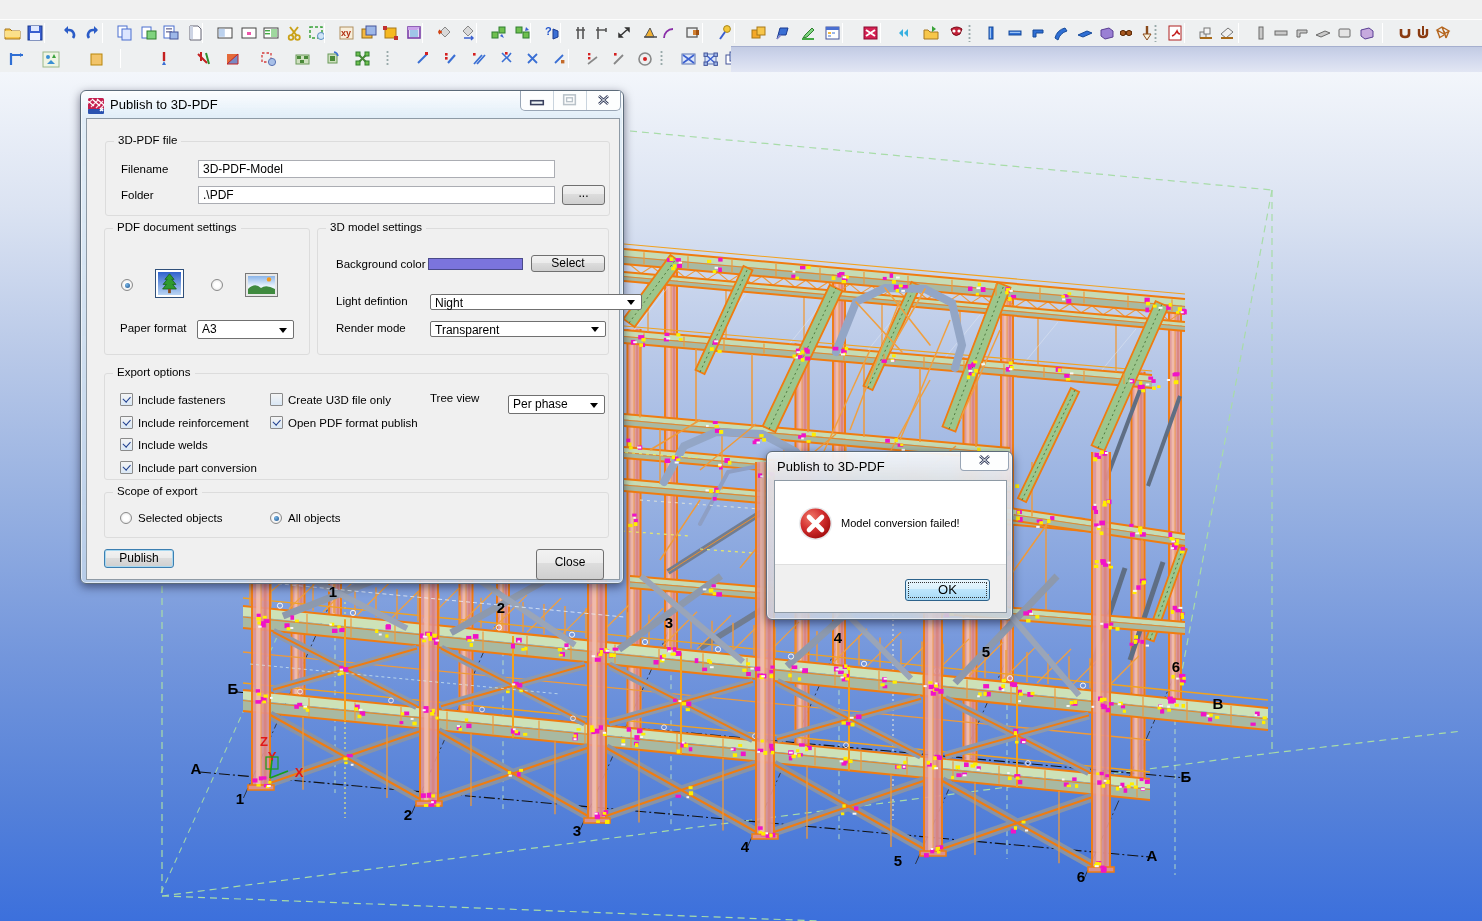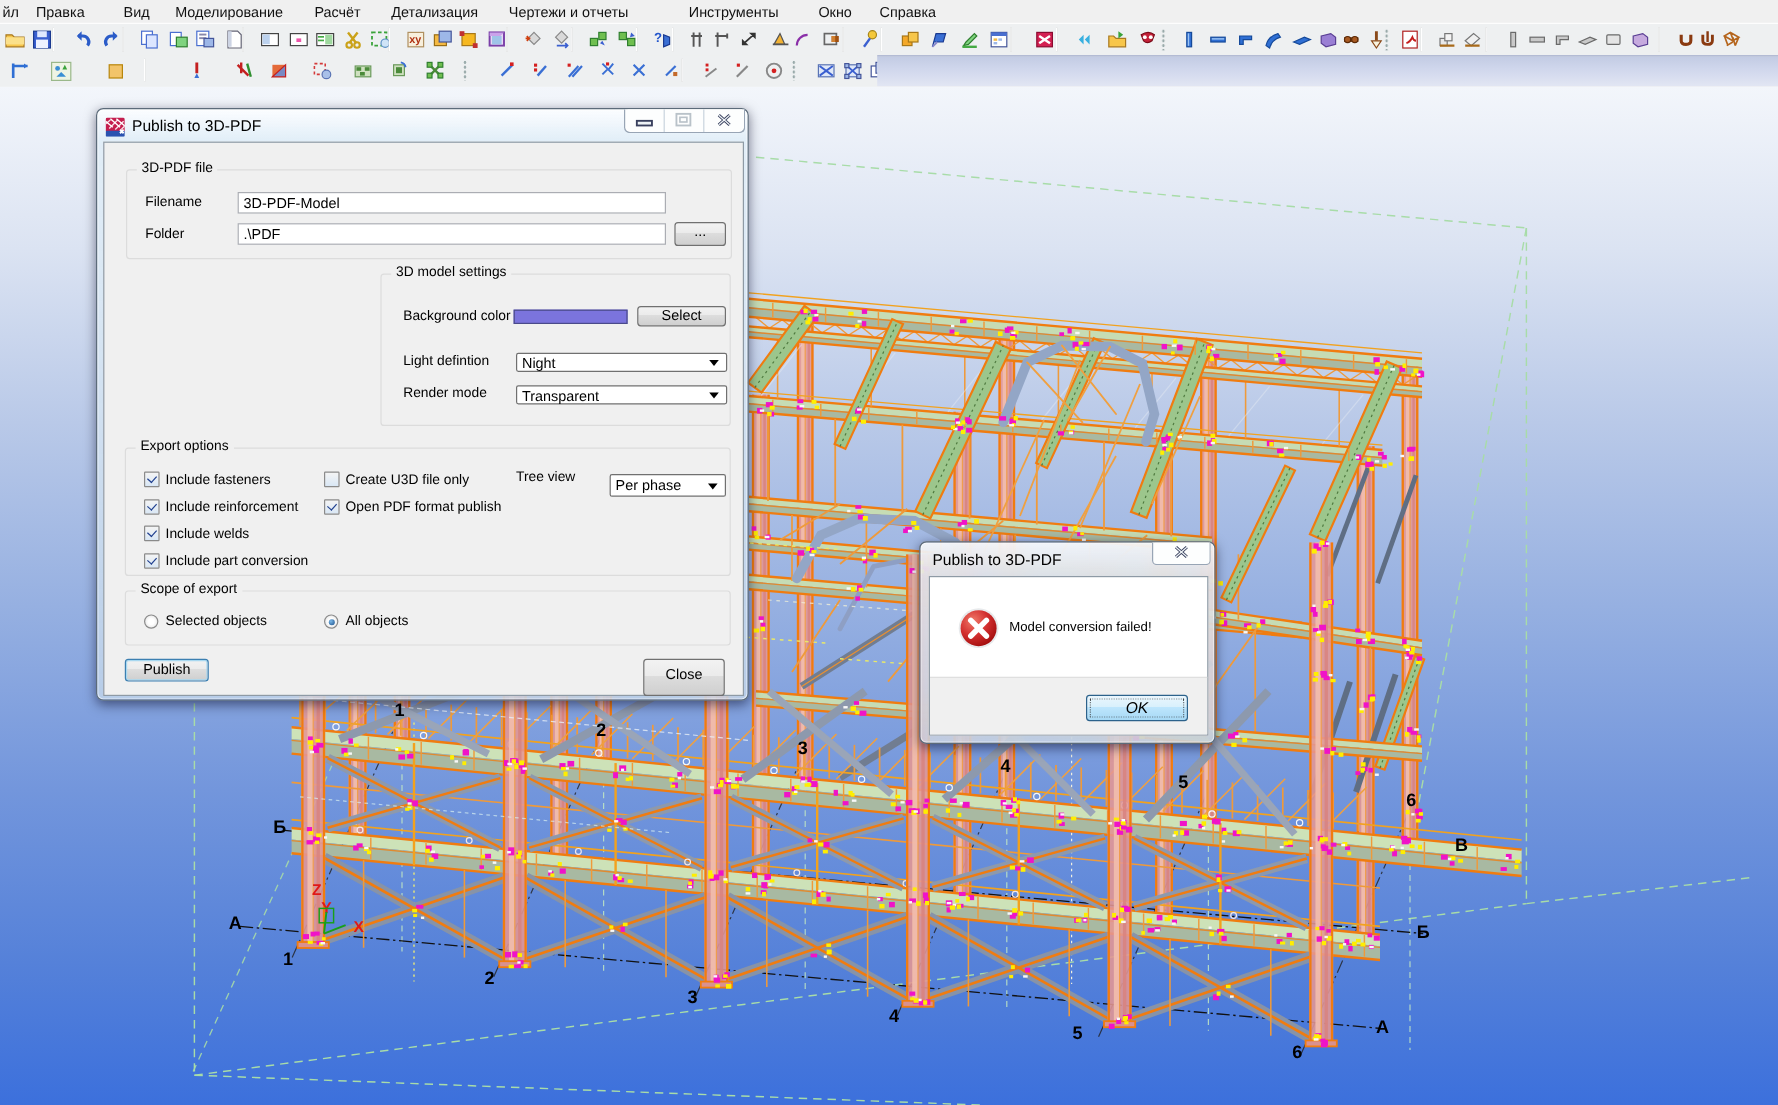--- a/index.html
+++ b/index.html
@@ -41,41 +41,29 @@
 .cb.on:after { content:''; position:absolute; left:2px; top:2px; width:6px; height:3.5px; border-left:1.8px solid #1f3f8f; border-bottom:1.8px solid #1f3f8f; transform:rotate(-48deg); }
 .rb { position:absolute; width:12px; height:12px; border-radius:50%; background:radial-gradient(#fff 35%, #ddd); border:1px solid #8a8a8a; }
 .rb.on:after { content:''; position:absolute; left:2.5px; top:2.5px; width:5px; height:5px; border-radius:50%; background:radial-gradient(circle at 35% 35%, #7ab8e8, #1a4f8a); }
 
 
 #err { position:absolute; left:766px; top:451px; width:247px; height:169px; border-radius:6px;
   background:linear-gradient(rgba(250,252,254,0.88),rgba(228,236,245,0.80) 30px,rgba(208,222,237,0.72));
   border:1px solid #5c6b7a; box-shadow:0 3px 10px rgba(0,0,30,0.5), inset 0 0 0 1px rgba(255,255,255,0.55);
   backdrop-filter: blur(9px) saturate(0.9); }
 #err .body { position:absolute; left:7px; top:28px; width:233px; height:133px; border:1px solid #8e9aa5; background:#fff; }
-#err .foot { position:absolute; left:0; bottom:0; width:100%; height:48px; background:#f0f0f0; border-top:1px solid #dfdfdf;font-style:italic; }
+#err .foot { position:absolute; left:0; bottom:0; width:100%; height:48px; background:#f0f0f0; border-top:1px solid #dfdfdf; }
 #err .cap { position:absolute; left:10px; top:7px; font-size:13px; color:#000; }
 #okbtn { position:absolute; right:16px; top:14px; width:85px; height:22px;
   background:linear-gradient(#eaf6fd,#d9f0fc 45%,#bee6fd 46%,#a7d9f5); border:1px solid #2c628b; border-radius:3px;
   font-size:13px; text-align:center; padding-top:2px; }
 #okbtn:after { content:''; position:absolute; left:2px; top:2px; right:2px; bottom:2px; border:1px dotted #333; border-radius:1px; }
 </style></head>
 <body>
 <div id="root">
-  <div id="menubar">
-      <span style="left:2px">йл</span>
-      <span style="left:30px">Правка</span>
-      <span style="left:103px">Вид</span>
-      <span style="left:146px">Моделирование</span>
-      <span style="left:262px">Расчёт</span>
-      <span style="left:326px">Детализация</span>
-      <span style="left:424px">Чертежи и отчеты</span>
-      <span style="left:574px">Инструменты</span>
-      <span style="left:682px">Окно</span>
-      <span style="left:733px">Справка</span>
-    </div>
   <div id="tb1">
       <svg class="ic" style="left:4px;top:4px" viewBox="0 0 18 18">
         <path d="M1 5 l5 0 2 2 8 0 0 8 -15 0 z" fill="#f7c64a" stroke="#a87820" stroke-width="1"></path>
         <path d="M1 7 l15 0 0 6 -15 0z" fill="#fbe08a"></path>
       </svg>
 <svg class="ic" style="left:26px;top:4px" viewBox="0 0 18 18">
         <rect x="2" y="2" width="14" height="14" fill="#3a5fd0" stroke="#1a3a90"></rect>
         <rect x="5" y="2" width="8" height="5" fill="#dfe8ff"></rect>
         <rect x="4" y="9" width="10" height="7" fill="#eef2ff"></rect>
       </svg>
@@ -1809,27 +1797,46 @@
     </div>
     <div class="body">
       <div class="groupbox" style="left:18px;top:22px;width:505px;height:75px">
         <div class="grouplab">3D-PDF file</div>
         <div class="lbl" style="left:15px;top:21px">Filename</div>
         <div class="tbox" style="left:92px;top:18px;width:357px;height:18px">3D-PDF-Model</div>
         <div class="lbl" style="left:15px;top:47px">Folder</div>
         <div class="tbox" style="left:92px;top:44px;width:357px;height:18px">.\PDF</div>
         <div class="btn" style="left:456px;top:43px;width:43px;height:20px">...</div>
       </div>
+      <div class="groupbox" style="left:17px;top:109px;width:206px;height:127px">
+        <div class="grouplab">PDF document settings</div>
+        <div class="rb on" style="left:16px;top:50px"></div>
+        <div style="position:absolute;left:50px;top:40px;width:29px;height:29px;border:1px solid #30507a;background:#fff;padding:2px">
+          <svg viewBox="0 0 25 25" style="width:23px;height:23px;display:block;background:linear-gradient(#2f62cc,#b8d4f4)">
+              <path d="M12.5 2 l5 6 h-2.5 l4.5 5.5 h-3.5 l4 5 h-15 l4 -5 h-3.5 l4.5 -5.5 h-2.5z" fill="#2f9a2f" stroke="#155a15" stroke-width="0.8"></path>
+              <rect x="11" y="18.5" width="3" height="4.5" fill="#8a4a1a"></rect>
+            </svg>
+        </div>
+        <div class="rb" style="left:106px;top:50px"></div>
+        <div style="position:absolute;left:140px;top:44px;width:33px;height:24px;border:1px solid #787878;background:#e8e8e8;padding:2px">
+          <svg viewBox="0 0 27 18" style="width:27px;height:18px;display:block;background:linear-gradient(#8ab4e8,#e8f2fc 55%,#f8fcff)">
+              <circle cx="21" cy="3.4" r="2.2" fill="#f29a20"></circle>
+              <path d="M0 13 q7 -7 13 -1 q5 -4 14 1 l0 5 -27 0z" fill="#3f8a3f"></path>
+            </svg>
+        </div>
+        <div class="lbl" style="left:15px;top:93px">Paper format</div>
+        <div class="combo" style="left:92px;top:91px;width:97px;height:19px">A3</div>
+      </div>
       <div class="groupbox" style="left:230px;top:109px;width:292px;height:127px">
         <div class="grouplab">3D model settings</div>
         <div class="lbl" style="left:18px;top:29px">Background color</div>
         <div style="position:absolute;left:110px;top:29px;width:95px;height:12px;background:#7b74dd;border:1px solid #4a4a8a"></div>
         <div class="btn" style="left:213px;top:26px;width:74px;height:17px">Select</div>
         <div class="lbl" style="left:18px;top:66px">Light defintion</div>
-        <div class="combo" style="left:112px;top:65px;width:176px;height:16px">Night</div>
+        <div class="combo" style="left:112px;top:65px;width:212px;height:16px">Night</div>
         <div class="lbl" style="left:18px;top:93px">Render mode</div>
         <div class="combo" style="left:112px;top:92px;width:176px;height:16px">Transparent</div>
       </div>
       <div class="groupbox" style="left:17px;top:254px;width:505px;height:107px">
         <div class="grouplab">Export options</div>
         <div class="cb on" style="left:15px;top:19px"></div>
           <div class="lbl" style="left:33px;top:20px">Include fasteners</div>
         <div class="cb on" style="left:15px;top:42px"></div>
           <div class="lbl" style="left:33px;top:43px">Include reinforcement</div>
         <div class="cb on" style="left:15px;top:64px"></div>

